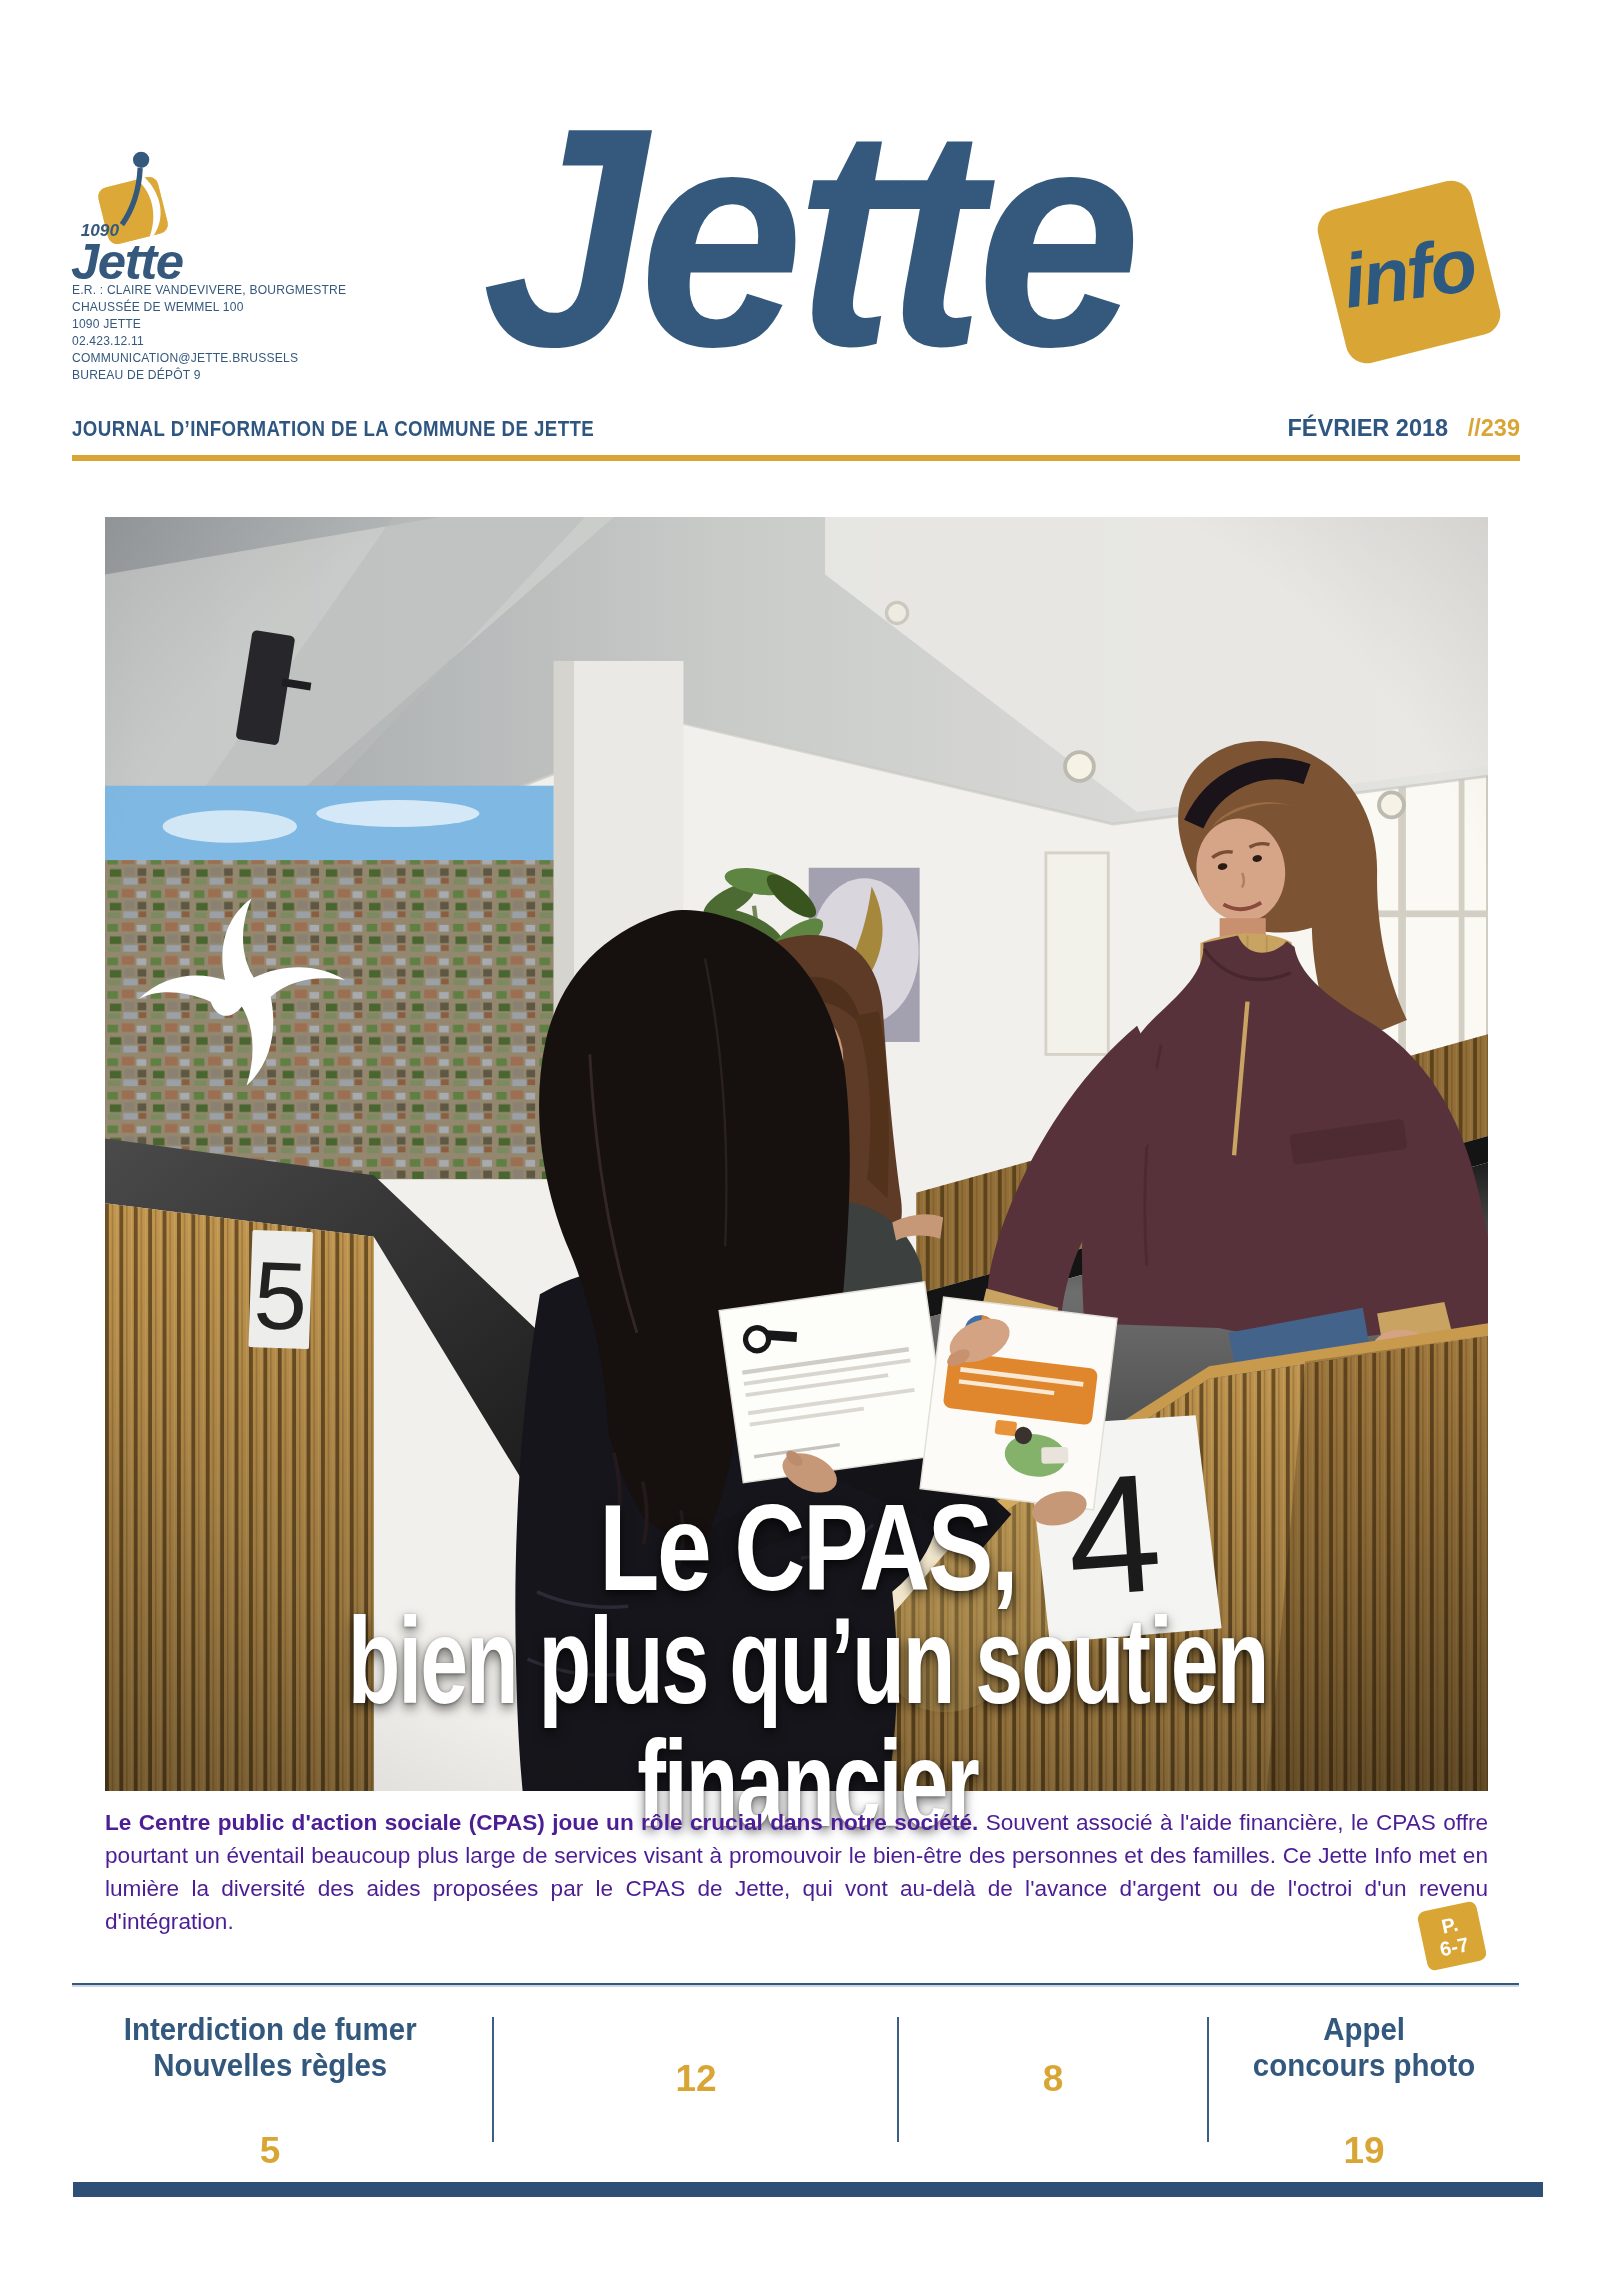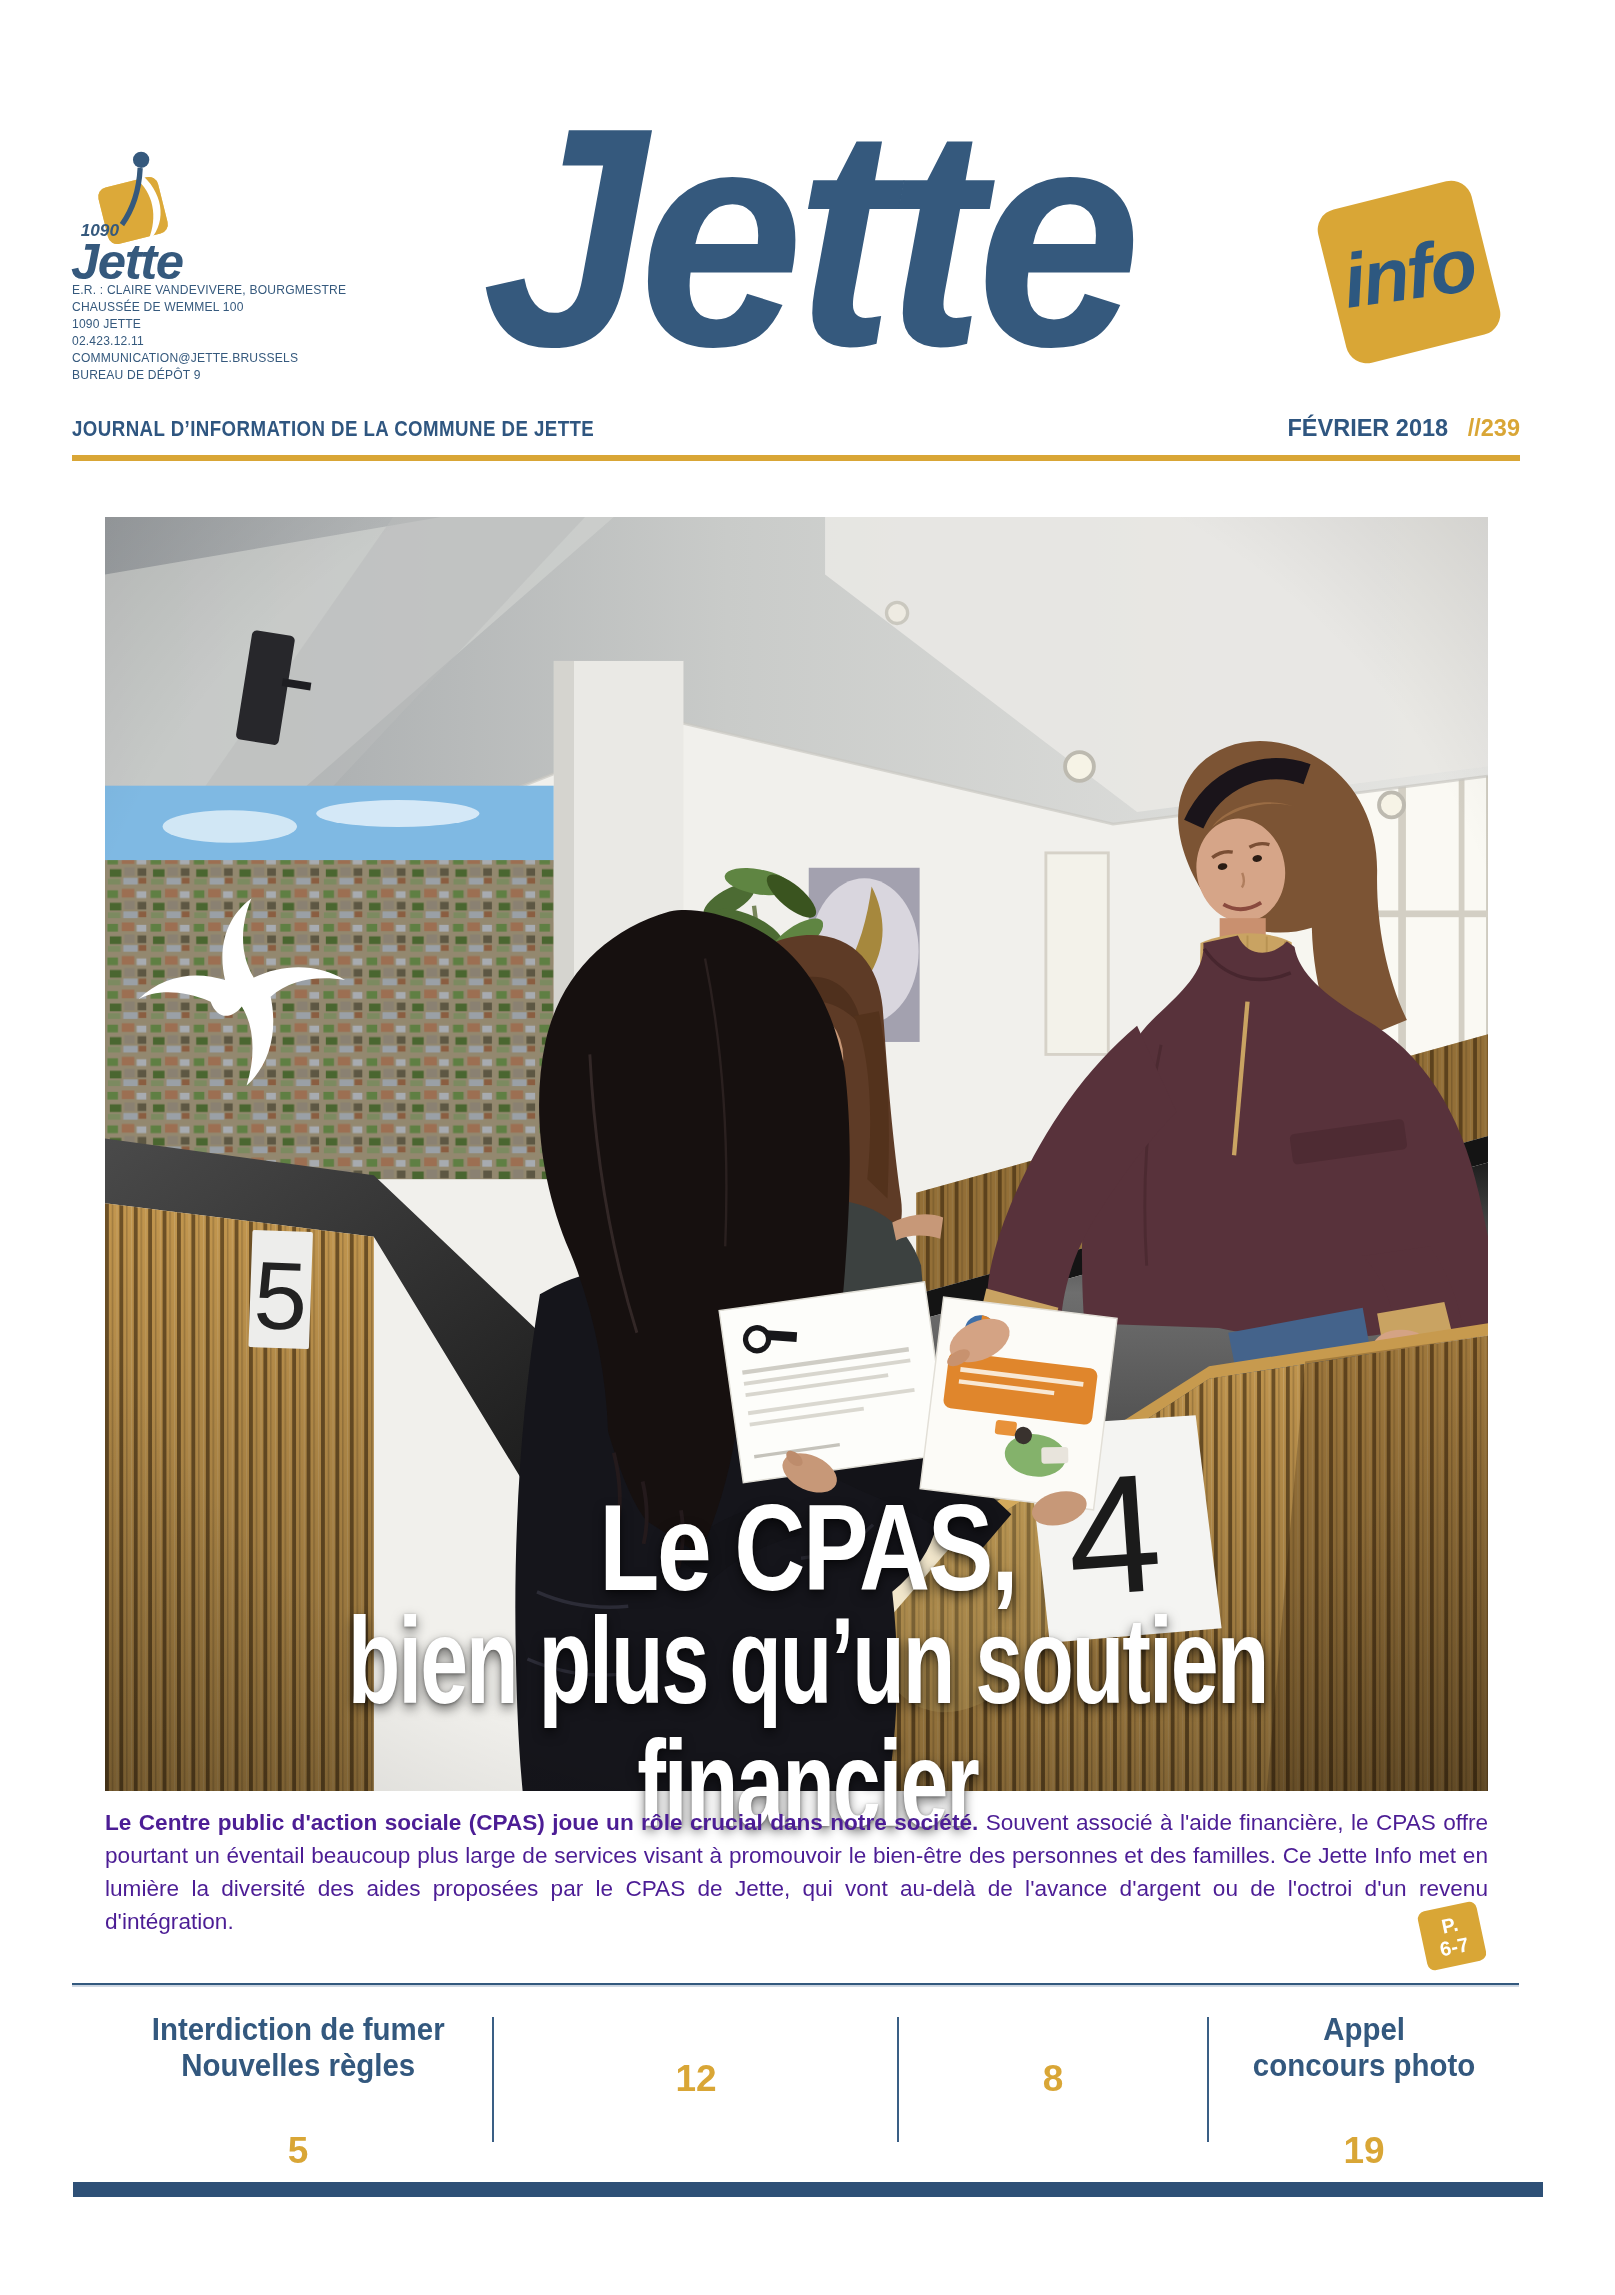--- a/index.html
+++ b/index.html
@@ -374,21 +374,21 @@
 
 <div class="abs" id="lead"><b>Le Centre public d'action sociale (CPAS) joue un rôle crucial dans notre société.</b><span> Souvent associé à l'aide financière, le CPAS offre pourtant un éventail beaucoup plus large de services visant à promouvoir le bien-être des personnes et des familles. Ce Jette Info met en lumière la diversité des aides proposées par le CPAS de Jette, qui vont au-delà de l'avance d'argent ou de l'octroi d'un revenu d'intégration.</span></div>
 
 <div class="abs" id="page-badge">
   <span>P.</span>
   <span>6-7</span>
 </div>
 
 <div class="abs" id="nav-rule"></div>
 
-<div class="abs toc-col" style="left:88px;width:420px;">
+<div class="abs toc-col" style="left:60px;width:420px;">
   <div class="toc-title">
     <span>Interdiction de fumer</span><br>
     <span>Nouvelles règles</span>
   </div>
   <div class="toc-page">5</div>
 </div>
 <div class="abs toc-sep" style="left:492px;"></div>
 
 <div class="abs toc-col" style="left:494px;width:404px;">
   <div class="toc-page">12</div>

